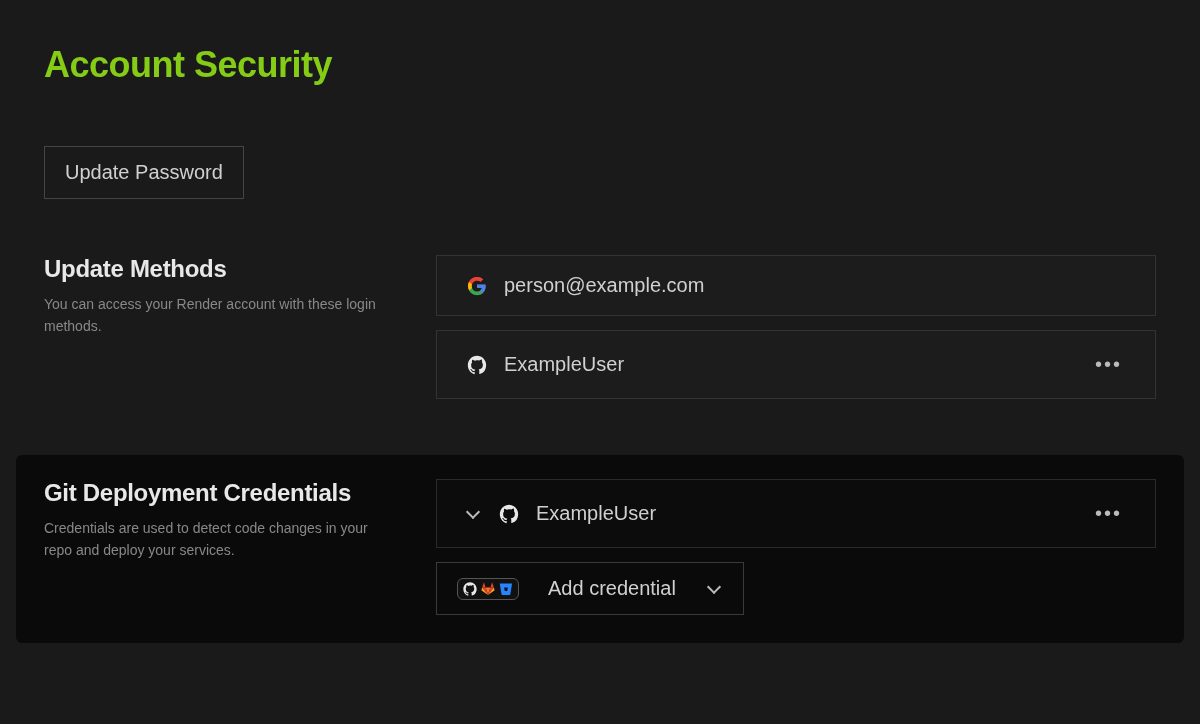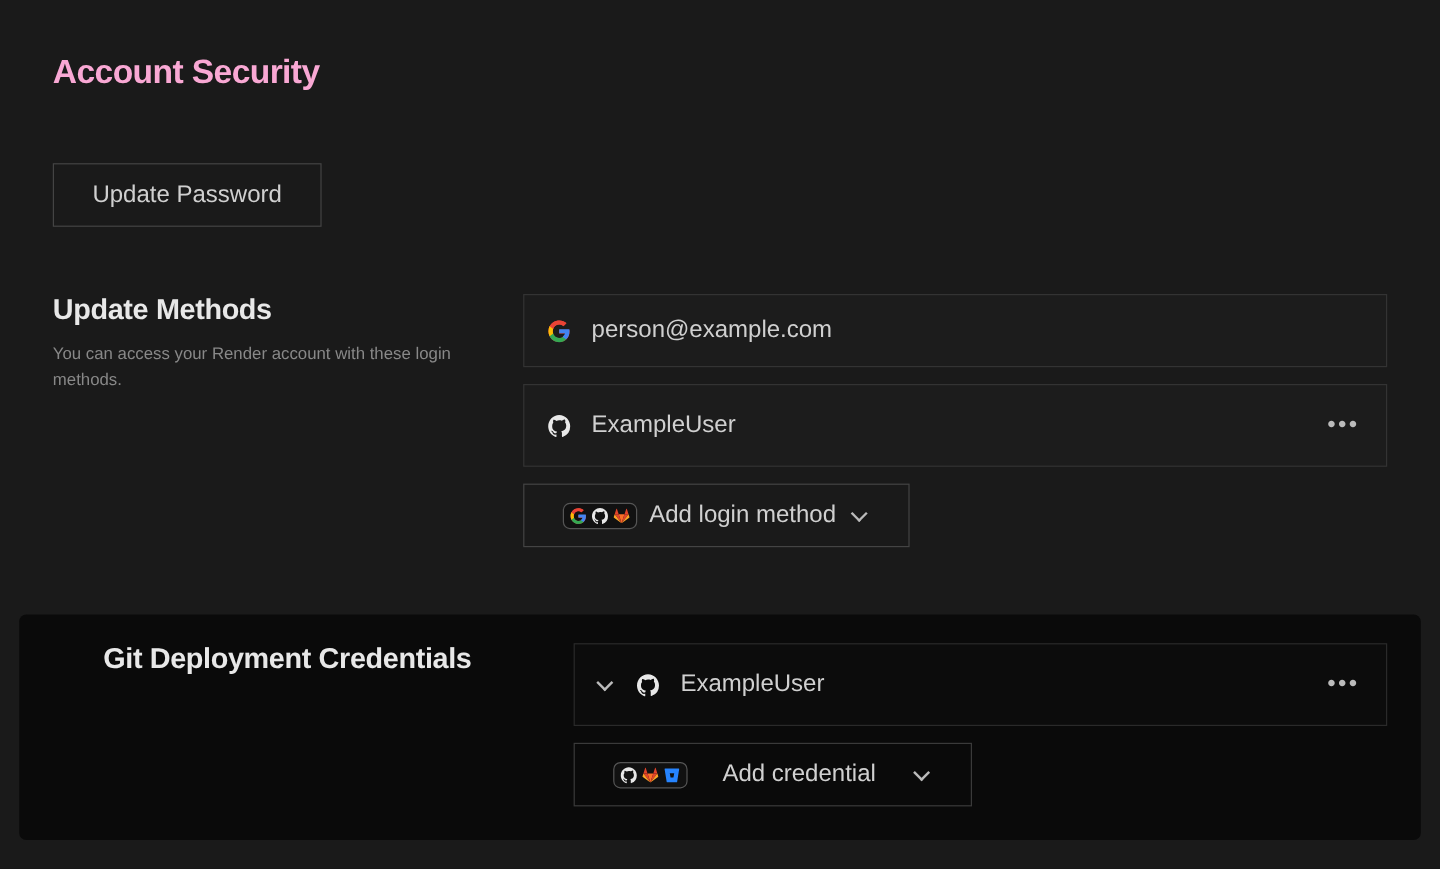--- a/index.html
+++ b/index.html
@@ -8,23 +8,23 @@
     height: 724px;
     background: #1a1a1a;
     font-family: -apple-system, BlinkMacSystemFont, "Segoe UI", Helvetica, Arial, sans-serif;
     color: #e8e8e8;
     overflow: hidden;
   }
   .page {
     padding: 44px 44px 0 44px;
   }
   h1.page-title {
-    font-size: 28px;
+    font-size: 36px;
     font-weight: 700;
-    color: #f9a8d4;
+    color: #84cc16;
     letter-spacing: -0.5px;
     margin-bottom: 60px;
   }
   .section-row {
     display: flex;
     align-items: flex-start;
     gap: 40px;
     margin-bottom: 56px;
   }
   .section-label {
@@ -51,32 +51,32 @@
     gap: 14px;
   }
   .btn {
     display: inline-flex;
     align-items: center;
     gap: 10px;
     border: 1px solid #444;
     background: transparent;
     color: #d0d0d0;
     font-size: 20px;
-    padding: 14px 32px;
+    padding: 14px 20px;
     cursor: pointer;
     font-family: inherit;
     white-space: nowrap;
   }
   .method-card {
     display: flex;
     align-items: center;
     gap: 16px;
     border: 1px solid #333;
     background: rgba(255,255,255,0.01);
-    padding: 18px 18px;
+    padding: 18px 29px;
     font-size: 20px;
     color: #d0d0d0;
   }
   .method-card .spacer { flex: 1; }
   .kebab {
     color: #bbb;
     font-size: 20px;
     letter-spacing: 2px;
     cursor: pointer;
     padding: 4px;
@@ -101,21 +101,21 @@
   }
   .provider-badge .icon { display:inline-flex; }
   
   .panel-dark {
     background: #0a0a0a;
     margin-left: -28px;
     margin-right: -28px;
     padding: 24px 28px 28px 28px;
     border-radius: 6px;
   }
-  .panel-dark .section-row { margin-bottom: 0; margin-left: 42px; }
+  .panel-dark .section-row { margin-bottom: 0; }
   .panel-dark .method-card { border-color: #2a2a2a; }
   .panel-dark .btn { border-color: #3a3a3a; gap: 29px; }
   .icon { display: inline-flex; align-items: center; justify-content: center; }
   svg { display: block; }
 </style>
 </head>
 <body>
 
 <svg width="0" height="0" style="position:absolute">
   <defs>
@@ -182,51 +182,29 @@
         <span class="icon">
           <svg width="22" height="22" viewBox="0 0 24 24">
               <use href="#i-github"></use>
             </svg>
         </span>
         <span>ExampleUser</span>
         <span class="spacer"></span>
         <span class="kebab">•••</span>
       </div>
 
-      <div>
-        <button class="btn">
-          <span class="provider-badge">
-            <span class="icon">
-                <svg width="16" height="16" viewBox="0 0 24 24">
-                  <use href="#i-google"></use>
-                </svg>
-              </span>
-            <span class="icon">
-                <svg width="16" height="16" viewBox="0 0 24 24">
-                  <use href="#i-github"></use>
-                </svg>
-              </span>
-            <span class="icon">
-                <svg width="16" height="16" viewBox="0 0 24 24">
-                  <use href="#i-gitlab"></use>
-                </svg>
-              </span>
-          </span>
-          <span>Add login method</span>
-          <span class="chevron"></span>
-        </button>
-      </div>
 
     </div>
   </div>
 
   <div class="panel-dark">
     <div class="section-row">
       <div class="section-label">
         <h2>Git Deployment Credentials</h2>
+        <p>Credentials are used to detect code changes in your repo and deploy your services.</p>
       </div>
       <div class="section-body">
 
         <div class="method-card">
           <span class="chevron" style="transform:rotate(45deg);margin-left:2px;"></span>
           <span class="icon">
             <svg width="22" height="22" viewBox="0 0 24 24">
                 <use href="#i-github"></use>
               </svg>
           </span>

